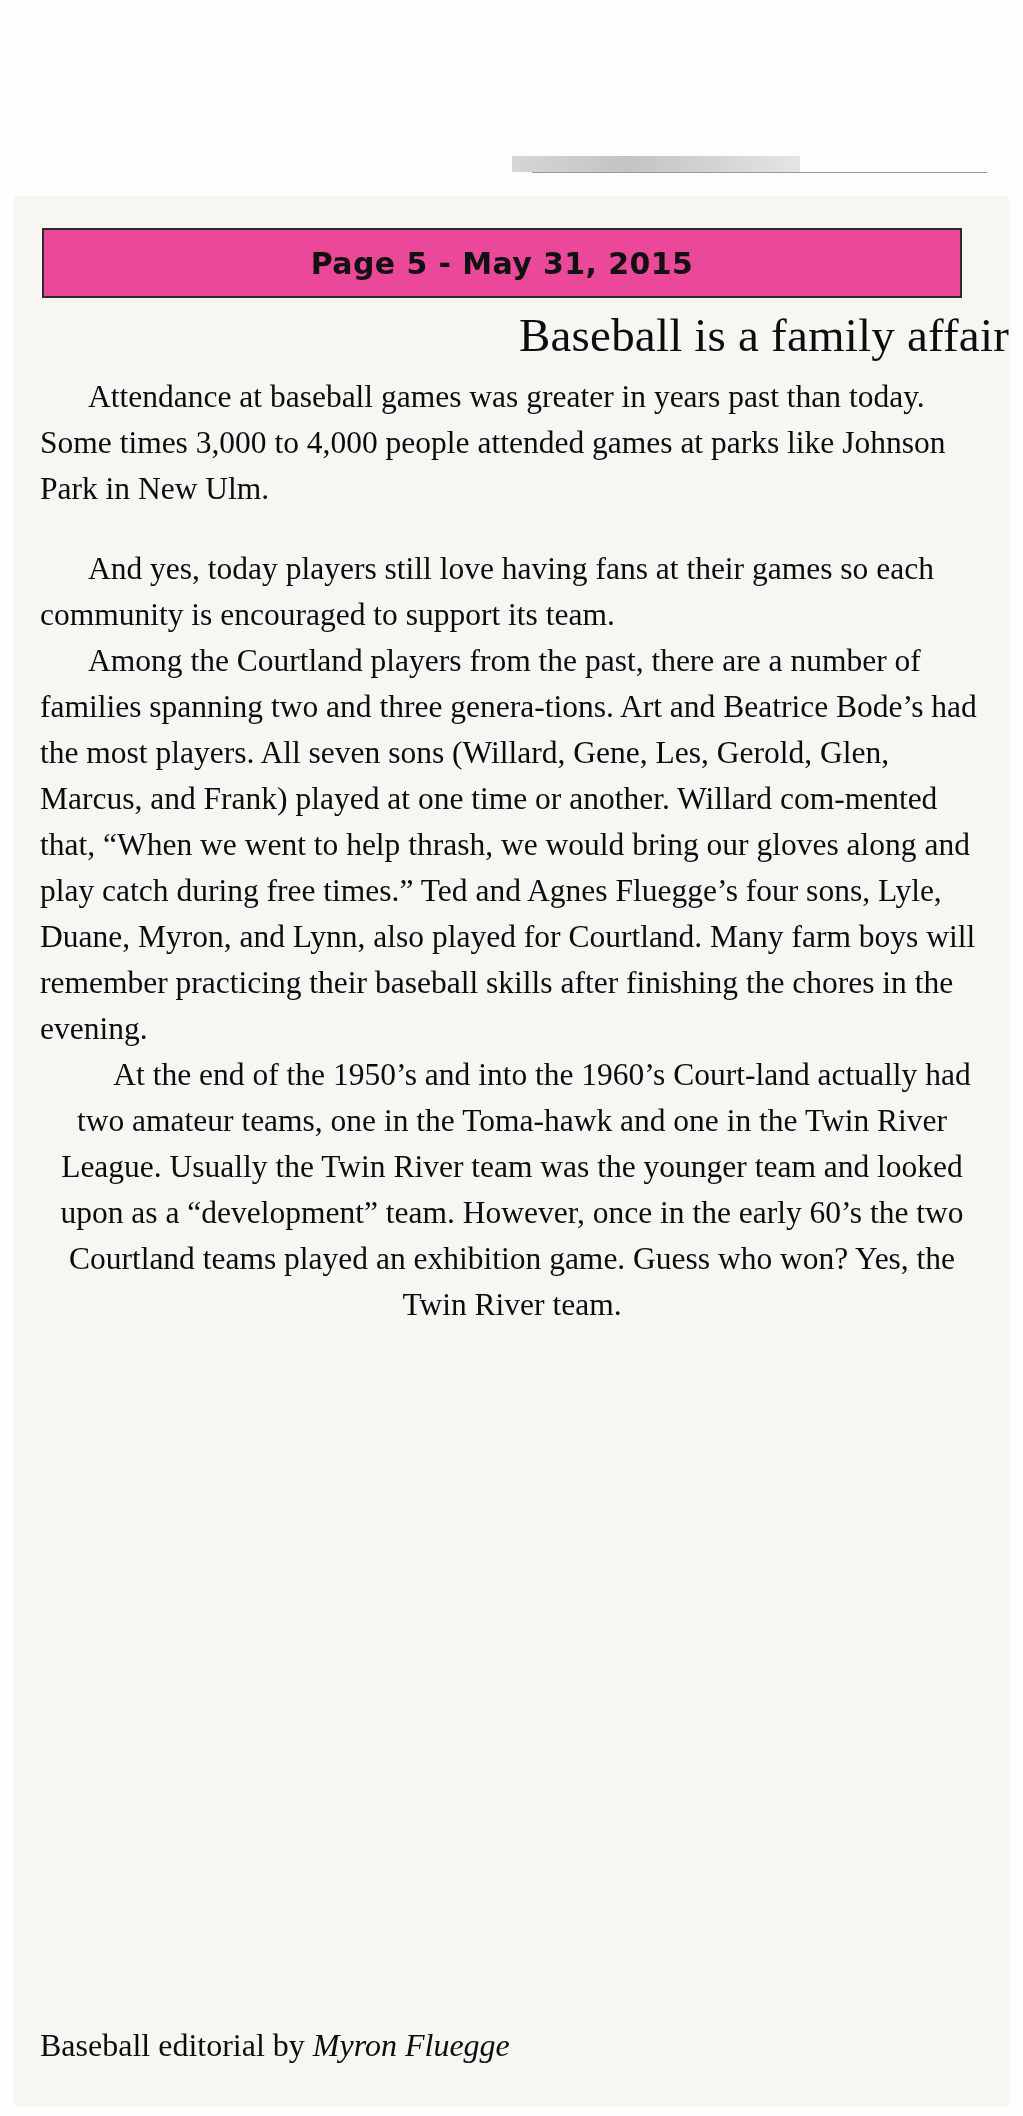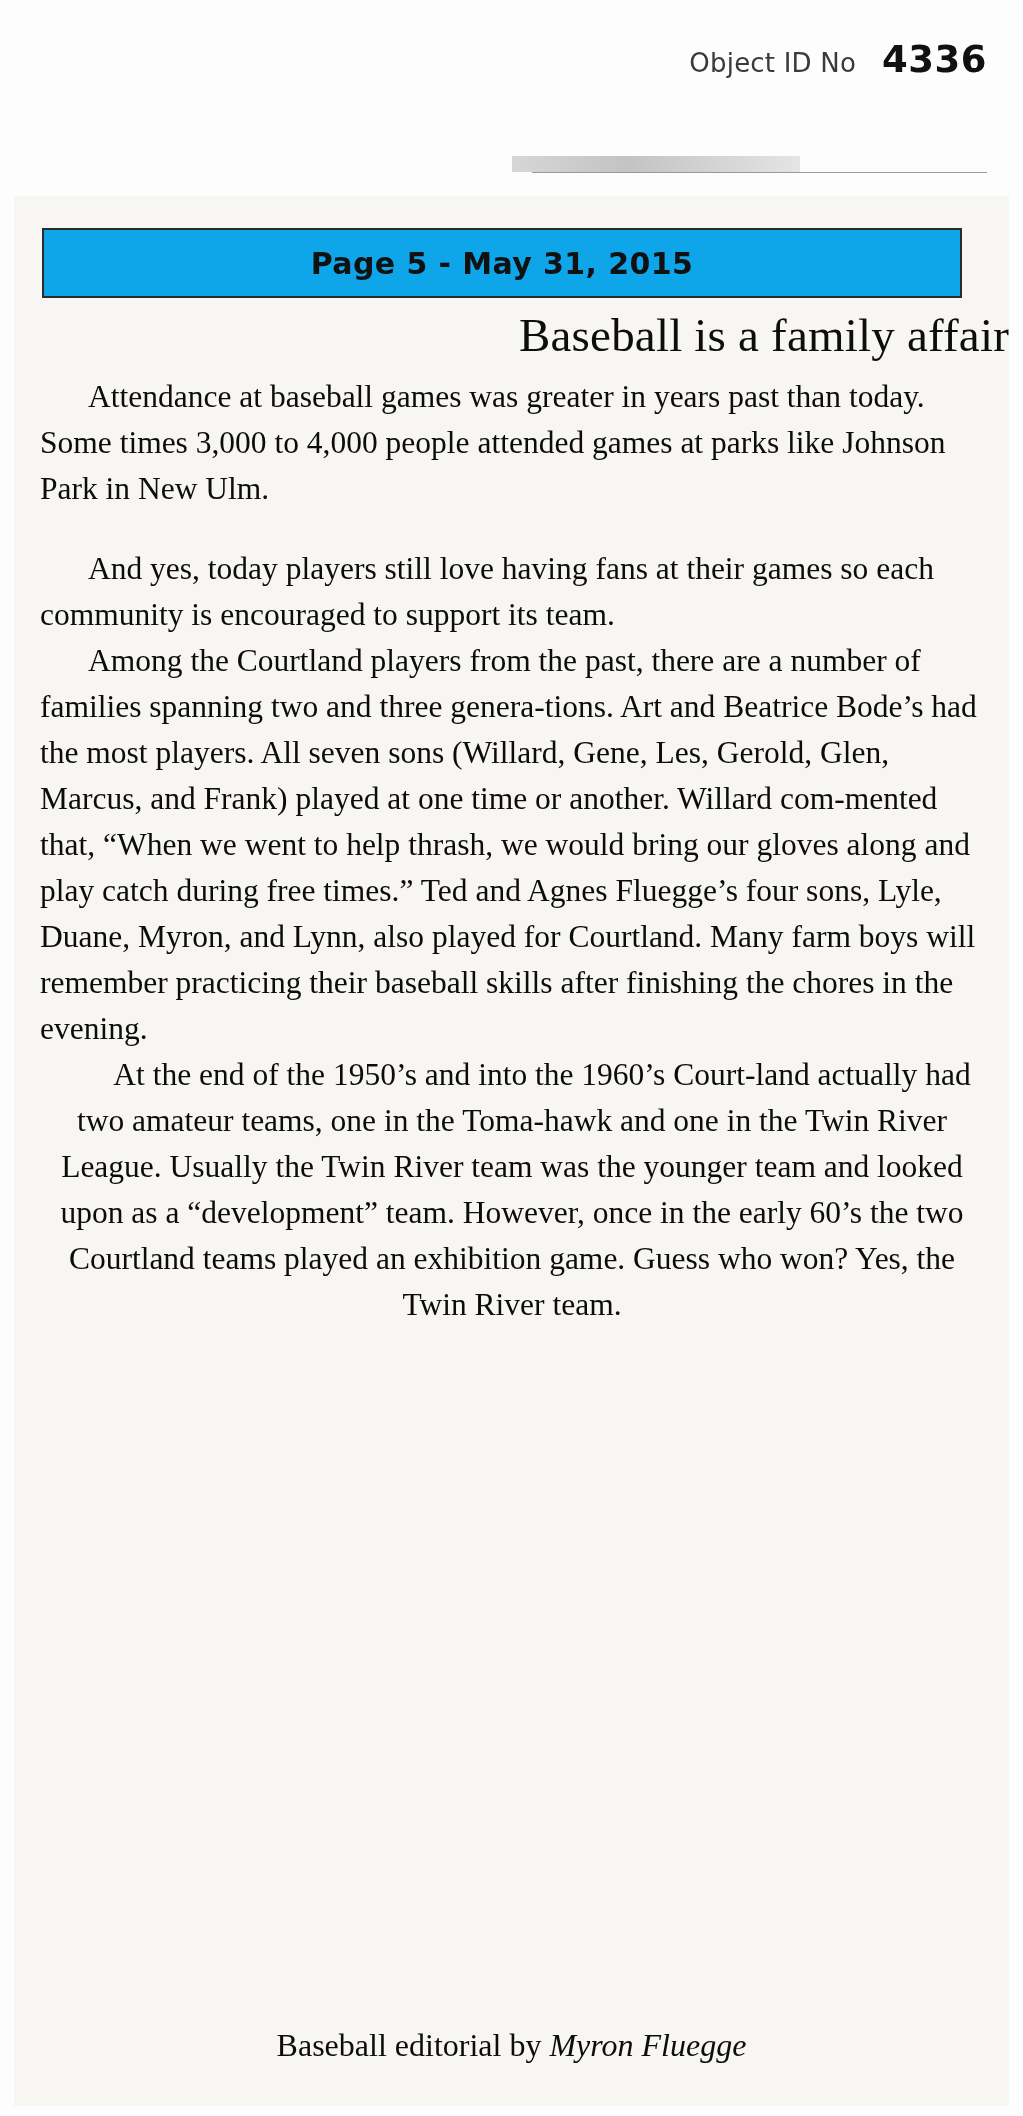--- a/index.html
+++ b/index.html
@@ -85,21 +85,21 @@
     background: #f7f6f3;
   }
 
   .pagebar {
     position: absolute;
     left: 28px;
     top: 32px;
     width: 916px;
     height: 66px;
     border: 2px solid #2b2b2b;
-    background: #0ea5e9;
+    background: #ec4899;
     display: flex;
     align-items: center;
     justify-content: center;
   }
   .pagebar-text {
     font-family: "DejaVu Sans", sans-serif;
     font-weight: bold;
     font-size: 30px;
     letter-spacing: 0.4px;
     color: #111;
@@ -140,37 +140,33 @@
   }
   .gap {
     height: 34px;
   }
 
   .byline {
     position: absolute;
     left: 26px;
     right: 26px;
     bottom: 42px;
-    text-align: center;
+    text-align: left;
     font-family: "Liberation Serif", serif;
     font-size: 32px;
     color: #0c0c0c;
   }
   .byline i { font-style: italic; }
 </style>
 </head>
 <body>
 
 <div class="page">
 
   <div class="header">
-    <div class="header-row1">
-      <span class="obj-label">Object ID No</span>
-      <span class="obj-number">4336</span>
-    </div>
   </div>
   <div class="header-smudge"></div>
   <div class="header-rule"></div>
 
   <div class="clipping">
 
     <div class="pagebar">
       <span class="pagebar-text">Page 5 -  May 31, 2015</span>
     </div>
 

